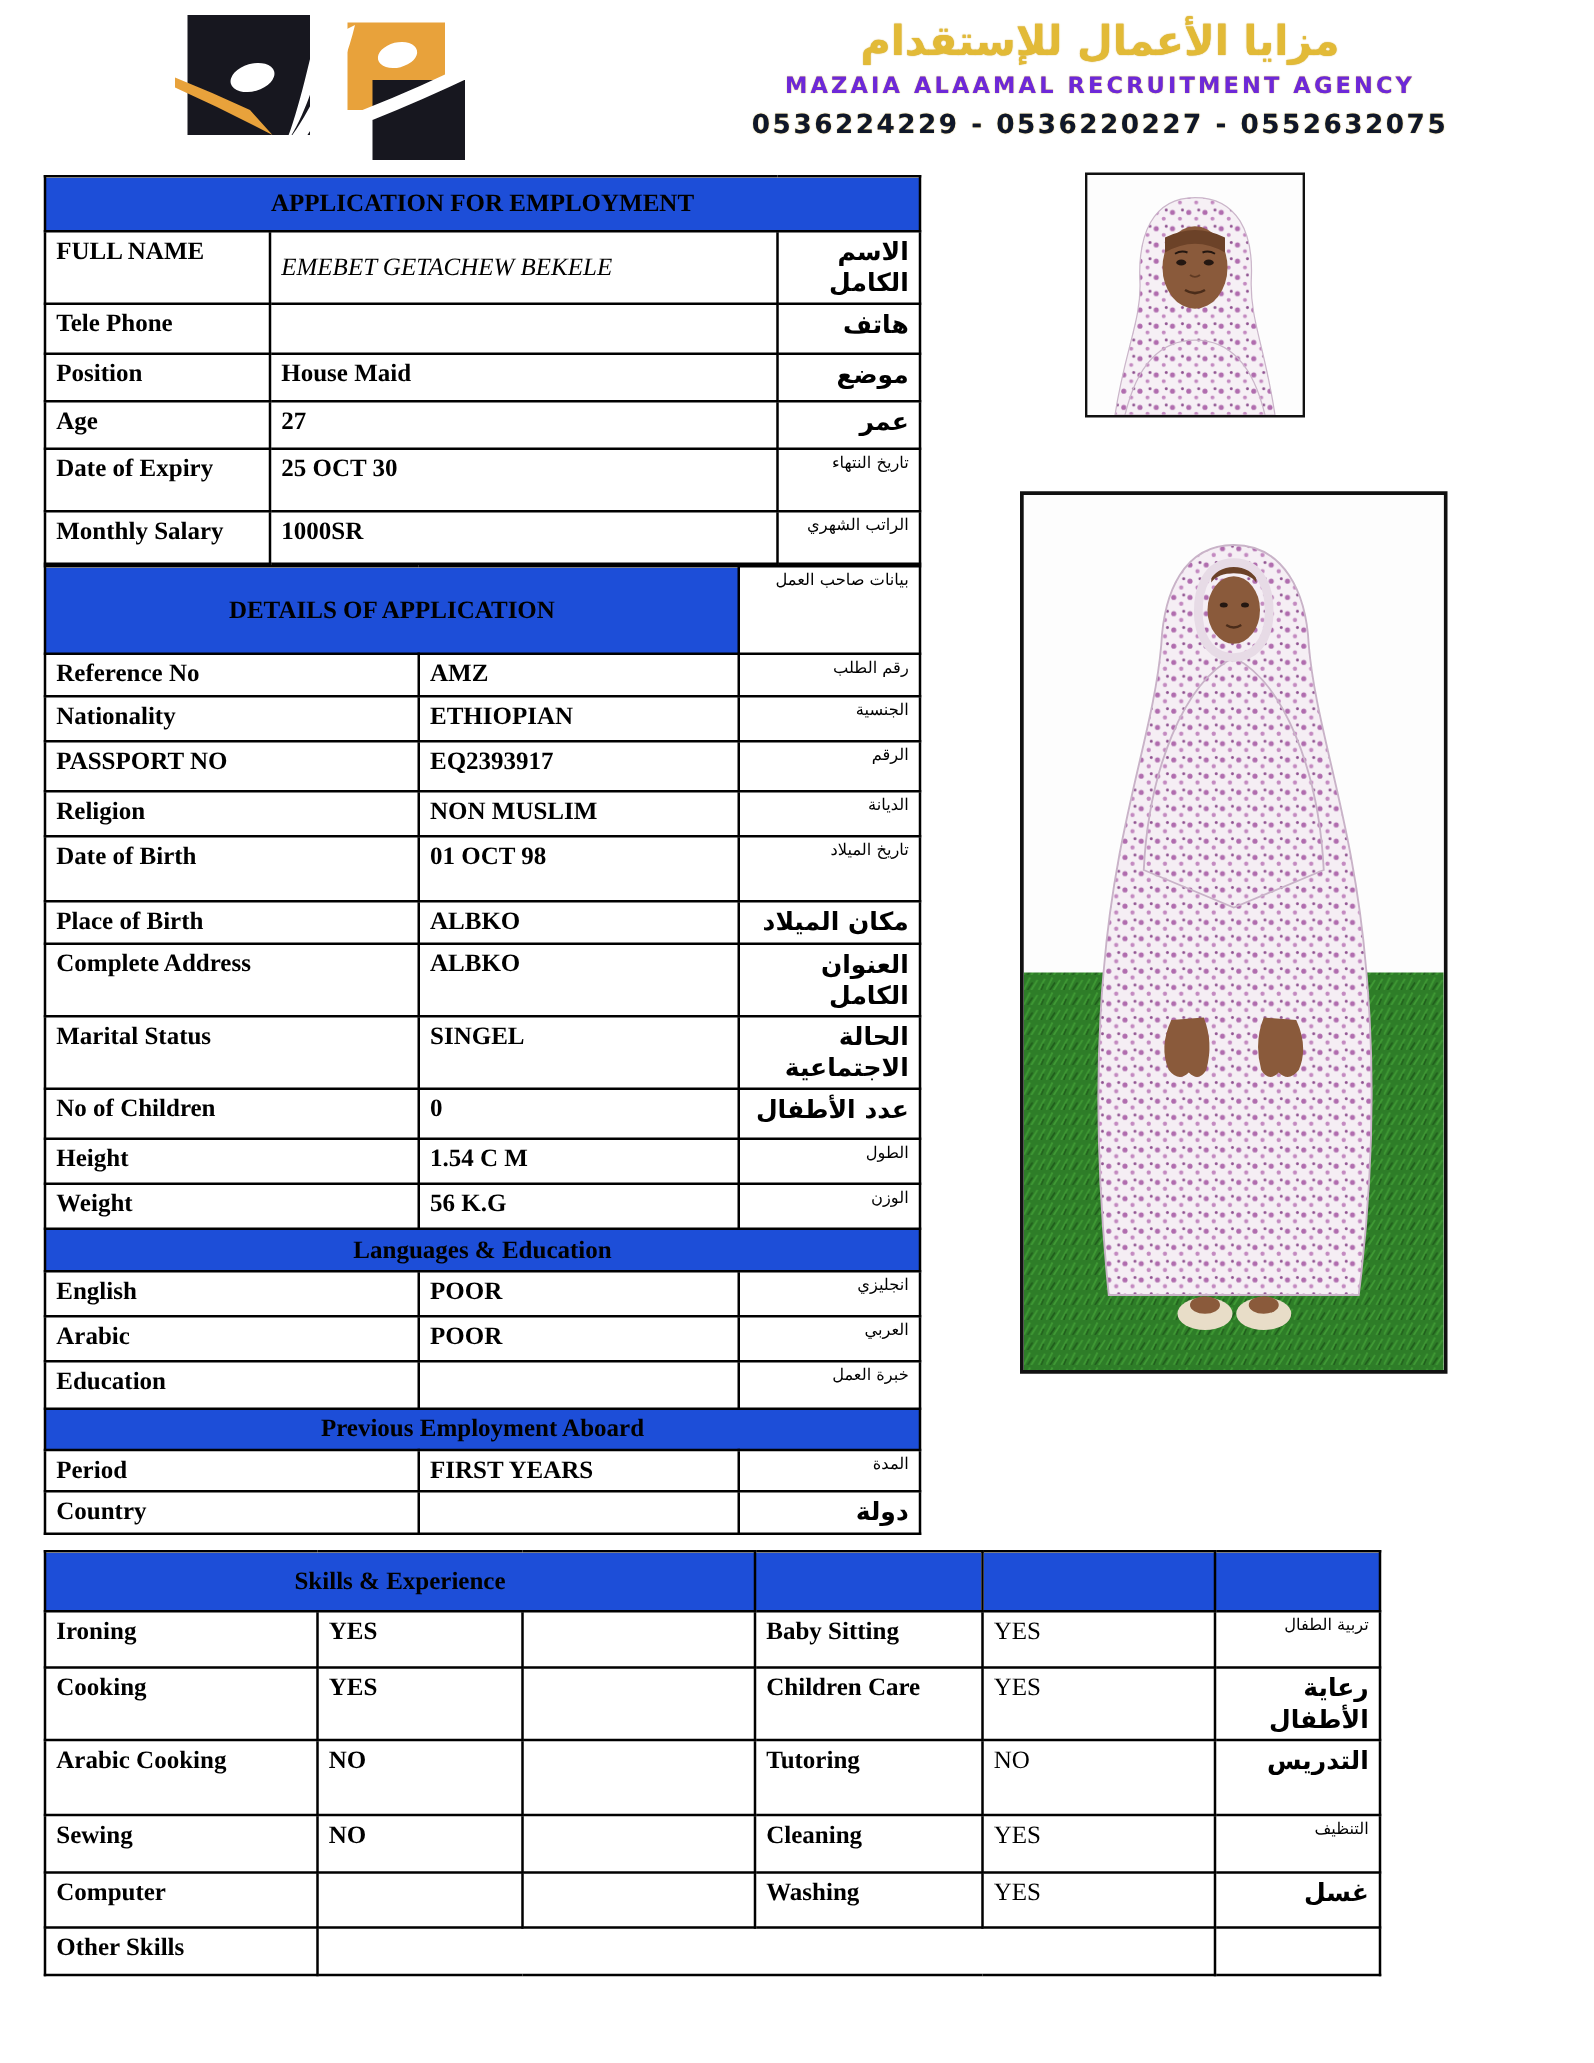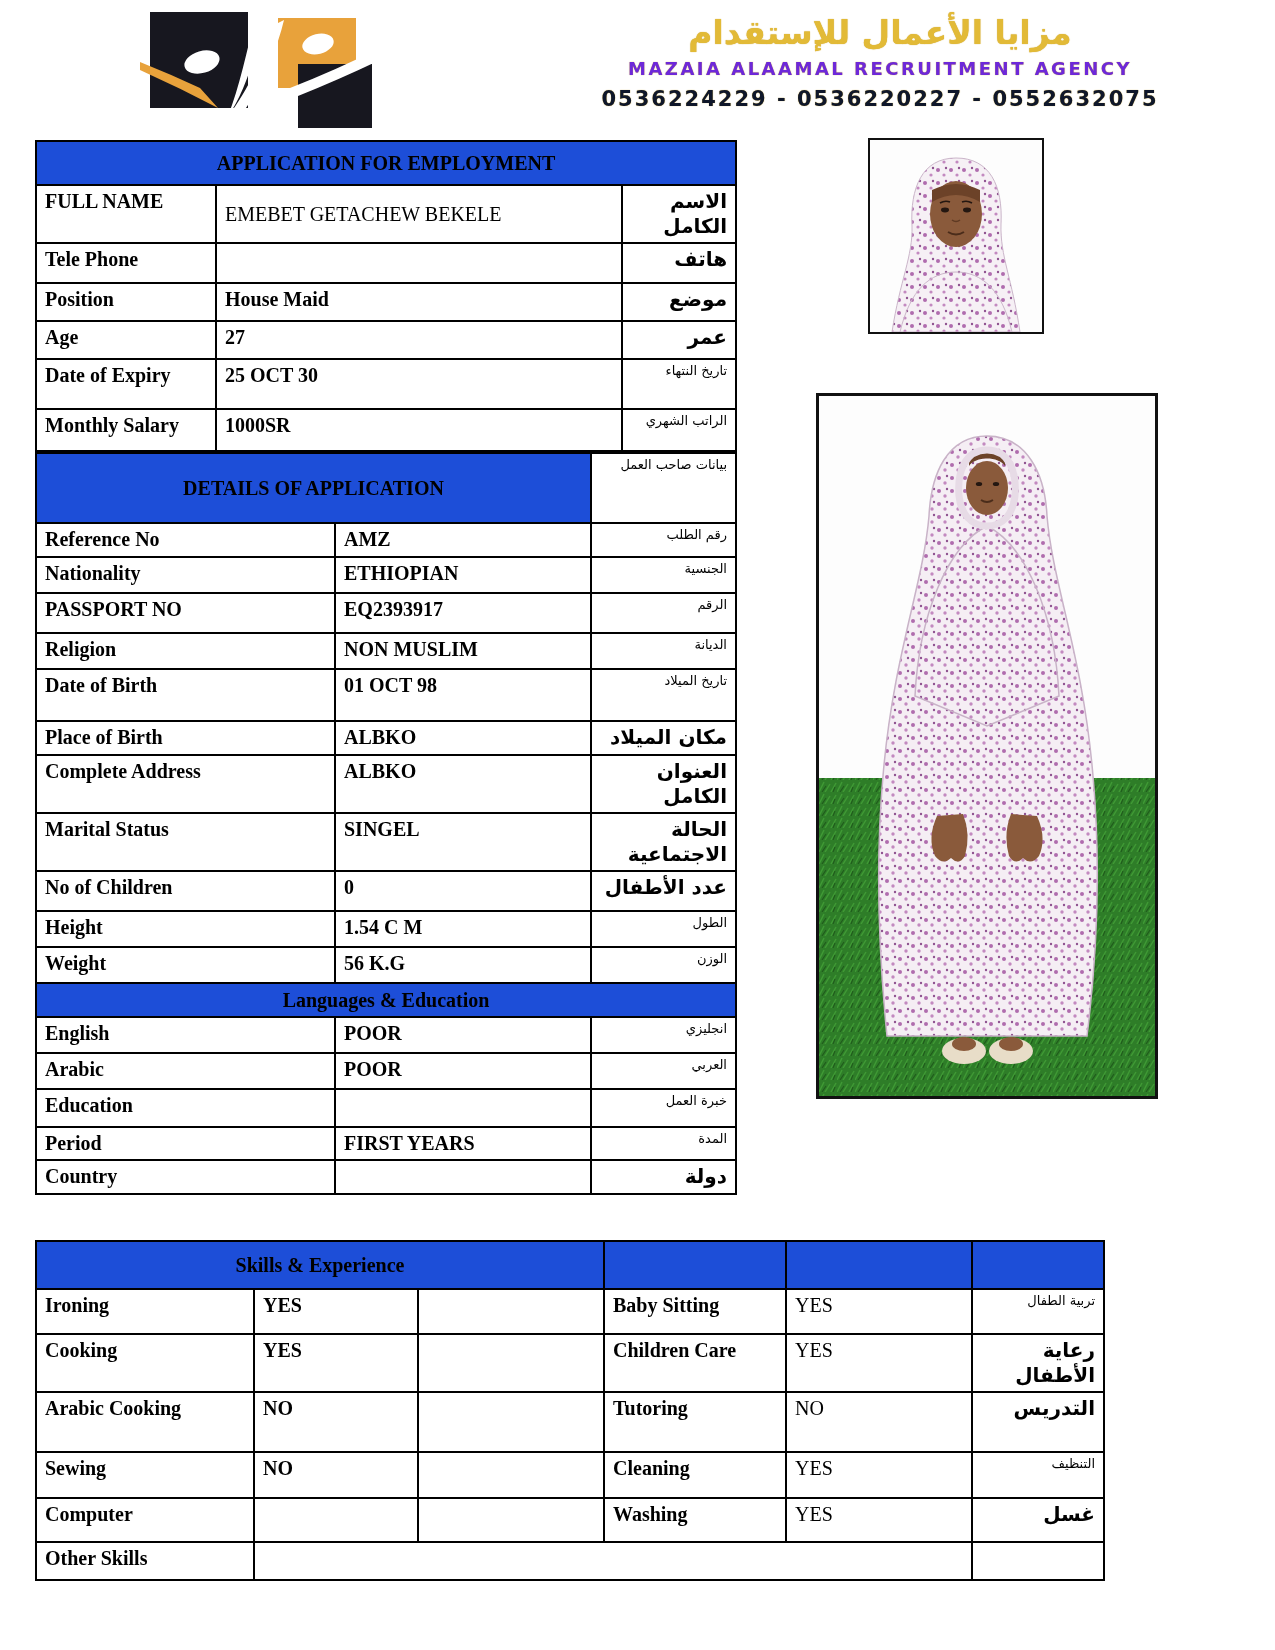--- a/index.html
+++ b/index.html
@@ -22,21 +22,21 @@
       overflow:hidden;line-height:1.25;}
   .lbl{font-weight:bold;}
   .big{font-size:23px;}
   .val{font-weight:bold;}
   .reg{font-weight:normal !important;}
   .ar{text-align:right;direction:rtl;font-family:"DejaVu Sans",sans-serif;
       font-size:16px;font-weight:bold;}
   .ar.sm{font-weight:normal;font-size:13px;}
   .band{background:#1d4ed8;text-align:center;font-weight:bold;font-size:22px;
       vertical-align:middle !important;}
-  .vmid{vertical-align:middle !important;}
+  .vmid{vertical-align:middle !important;font-style:italic;}
   .t1{left:35px;top:140px;width:700px;}
   .t2{left:35px;top:452px;width:700px;}
   .t3{left:35px;top:1240px;width:1068px;}
 
   
   .photo-small{position:absolute;left:868px;top:138px;width:172px;height:192px;
       border:2px solid #111;background:#fdfdfd;}
   .photo-large{position:absolute;left:816px;top:393px;width:336px;height:700px;
       border:3px solid #111;background:#fdfdfd;}
   .photo-small svg,.photo-large svg,.logo svg{display:block;width:100%;height:100%;}
@@ -250,20 +250,23 @@
     <tr style="height:36px">
       <td class="lbl">Arabic</td>
       <td class="val">POOR</td>
       <td class="ar sm">العربي</td>
     </tr>
     <tr style="height:38px">
       <td class="lbl">Education</td>
       <td class="val"></td>
       <td class="ar sm">خبرة العمل</td>
     </tr>
+    <tr style="height:32px">
+      <td class="band" colspan="3">Previous Employment Aboard</td>
+    </tr>
     <tr style="height:30px">
       <td class="lbl">Period</td>
       <td class="val">FIRST YEARS</td>
       <td class="ar sm">المدة</td>
     </tr>
     <tr style="height:34px">
       <td class="lbl">Country</td>
       <td class="val"></td>
       <td class="ar">دولة</td>
     </tr>

